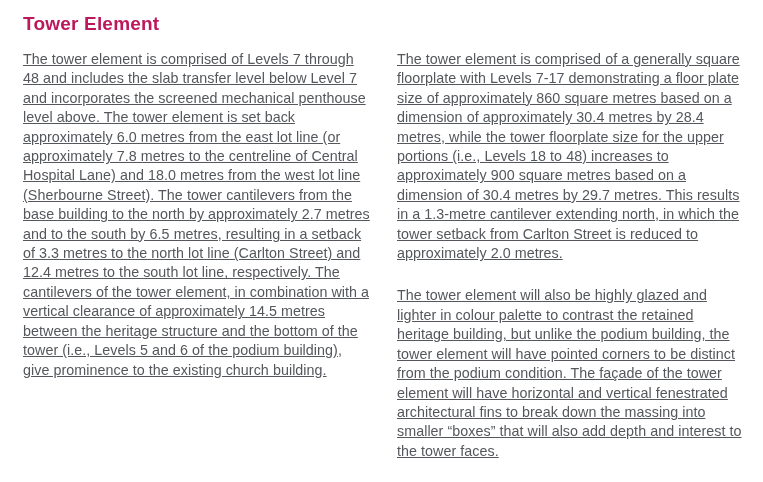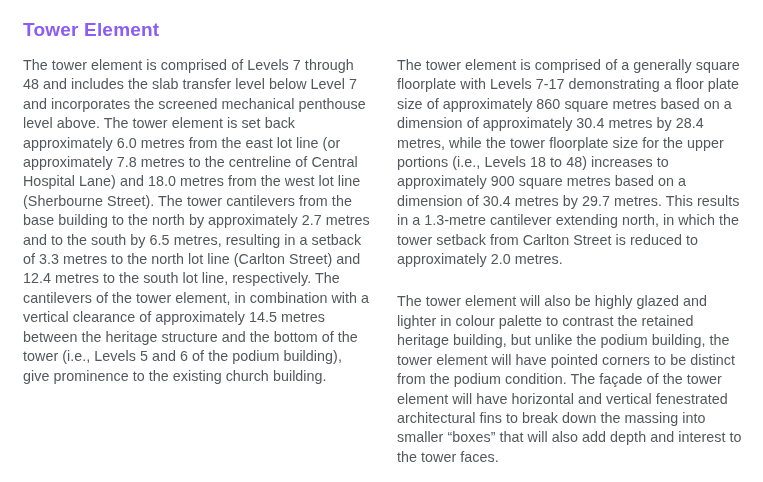--- a/index.html
+++ b/index.html
@@ -14,42 +14,43 @@
     overflow: hidden;
     font-family: "Liberation Sans", sans-serif;
   }
   .page {
     width: 763px;
     height: 482px;
     padding: 13px 17px 0 23px;
     background: #ffffff;
   }
   .page-title {
-    margin: 6px 0 15px 0;
+    margin: 0 0 15px 0;
     font-size: 19px;
     font-weight: bold;
     letter-spacing: 0.2px;
-    color: #8b5cf6;
+    color: #be185d;
     font-family: "Liberation Sans", sans-serif;
   }
   .columns {
     display: flex;
     flex-direction: row;
     gap: 26px;
   }
   .column {
     font-size: 14.3px;
     line-height: 19.4px;
     color: #54575b;
     letter-spacing: 0.05px;
   }
   .column.left  { width: 348px; }
   .column.right { width: 349px; }
   .column p {
     margin: 0 0 23px 0;
+    text-decoration: underline;
   }
 </style>
 </head>
 <body>
 
 <div class="page">
   <h1 class="page-title">Tower Element</h1>
 
   <div class="columns">
     <div class="column left">

